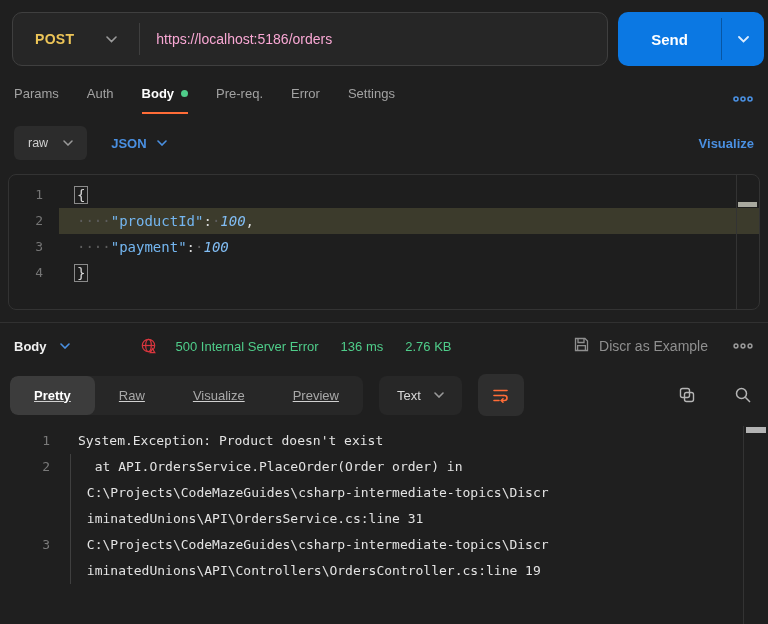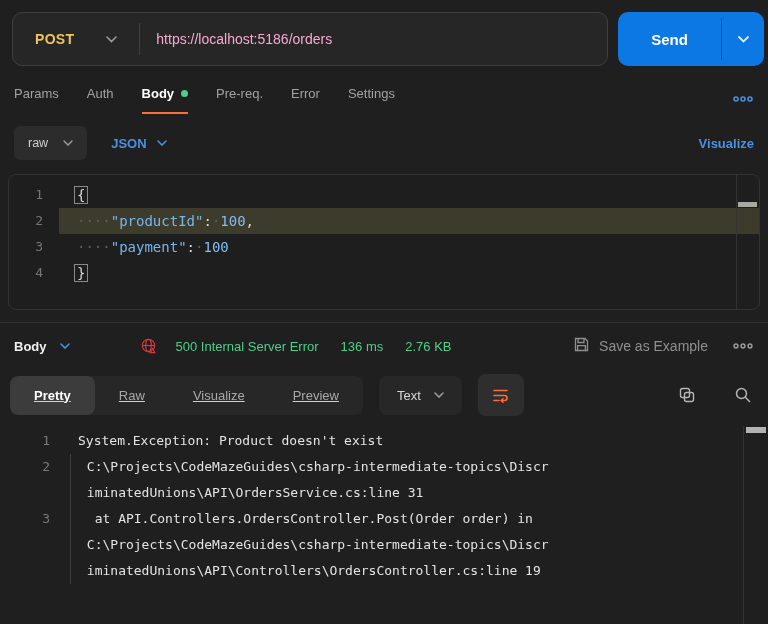--- a/index.html
+++ b/index.html
@@ -60,21 +60,21 @@
     font-family:"DejaVu Sans Mono", monospace; font-size:14px;
     position:relative; overflow:hidden; padding-top:7px;
     background:#1e1e1e;
   }
   .code-line { display:flex; height:26px; line-height:26px; }
   .code-ln { flex:none; width:50px; text-align:right; padding-right:16px; color:#757575; font-size:13px; }
   .code-content { flex:1; white-space:pre; padding-left:18px; }
   .code-line.hl .code-content { background:var(--line-highlight,#3c3b2c); }
   .tok-ws { color:#5d5d5d; }
   .tok-key { color:var(--code-key,#74b6f0); }
-  .tok-num { color:var(--code-num,#82bef5); }
+  .tok-num { color:var(--code-num,#82bef5);font-style:italic; }
   .tok-p { color:#d9d9d9; }
   .tok-bracket { color:#d9d9d9; border:1px solid #8a8a8a; padding:0 2px; margin-left:-3px; }
   .editor-track { position:absolute; top:0; right:22px; width:1px; height:100%; background:#333; }
   .editor-thumb { position:absolute; top:27px; right:2px; width:19px; height:5px; background:#a9a99f; }
 
   .hdiv { flex:none; height:1px; background:#313131; margin-top:12px; }
 
   
   .resp-meta { flex:none; display:flex; align-items:center; padding:13px 14px 12px 14px; font-size:13px; }
   .resp-body-select { display:flex; align-items:center; gap:13px; color:#f0f0f0; font-weight:bold; cursor:pointer; }
@@ -236,21 +236,21 @@
       <span>2.76 KB</span>
     </div>
     <div class="save-example">
       <span>
         <svg width="17" height="17" viewBox="0 0 17 17" fill="none" stroke="currentColor" stroke-width="1.3">
           <path d="M2.5 2.5h9.5l2.5 2.5v9.5h-12z"></path>
           <path d="M5 2.7v3.8h6V2.7"></path>
           <path d="M4.6 14.3v-4.6h7.8v4.6"></path>
         </svg>
       </span>
-      <span>Save as Example</span>
+      <span>Discr as Example</span>
     </div>
     <span class="meta-more">
       <svg width="22" height="8" viewBox="0 0 22 8" fill="none" stroke="currentColor" stroke-width="1.5">
         <circle cx="4" cy="4" r="1.9"></circle>
           <circle cx="11" cy="4" r="1.9"></circle>
           <circle cx="18" cy="4" r="1.9"></circle>
       </svg>
     </span>
   </div>
 
@@ -297,28 +297,28 @@
     <div id="resp-lines">
         <div class="resp-line">
           <span class="resp-ln">1</span>
           <div class="resp-rows">
             <div class="resp-row">System.Exception: Product doesn't exist</div>
           </div>
         </div>
         <div class="resp-line">
           <span class="resp-ln">2</span>
           <div class="resp-rows wrapped">
+            <div class="resp-row">  at API.OrdersService.PlaceOrder(Order order) in</div>
             <div class="resp-row"> C:\Projects\CodeMazeGuides\csharp-intermediate-topics\Discr</div>
             <div class="resp-row"> iminatedUnions\API\OrdersService.cs:line 31</div>
           </div>
         </div>
         <div class="resp-line">
           <span class="resp-ln">3</span>
           <div class="resp-rows wrapped">
-            <div class="resp-row">  at API.Controllers.OrdersController.Post(Order order) in</div>
             <div class="resp-row"> C:\Projects\CodeMazeGuides\csharp-intermediate-topics\Discr</div>
             <div class="resp-row"> iminatedUnions\API\Controllers\OrdersController.cs:line 19</div>
           </div>
         </div>
       </div>
     <div class="resp-track"></div>
     <div class="resp-thumb"></div>
   </div>
 
 </div>

